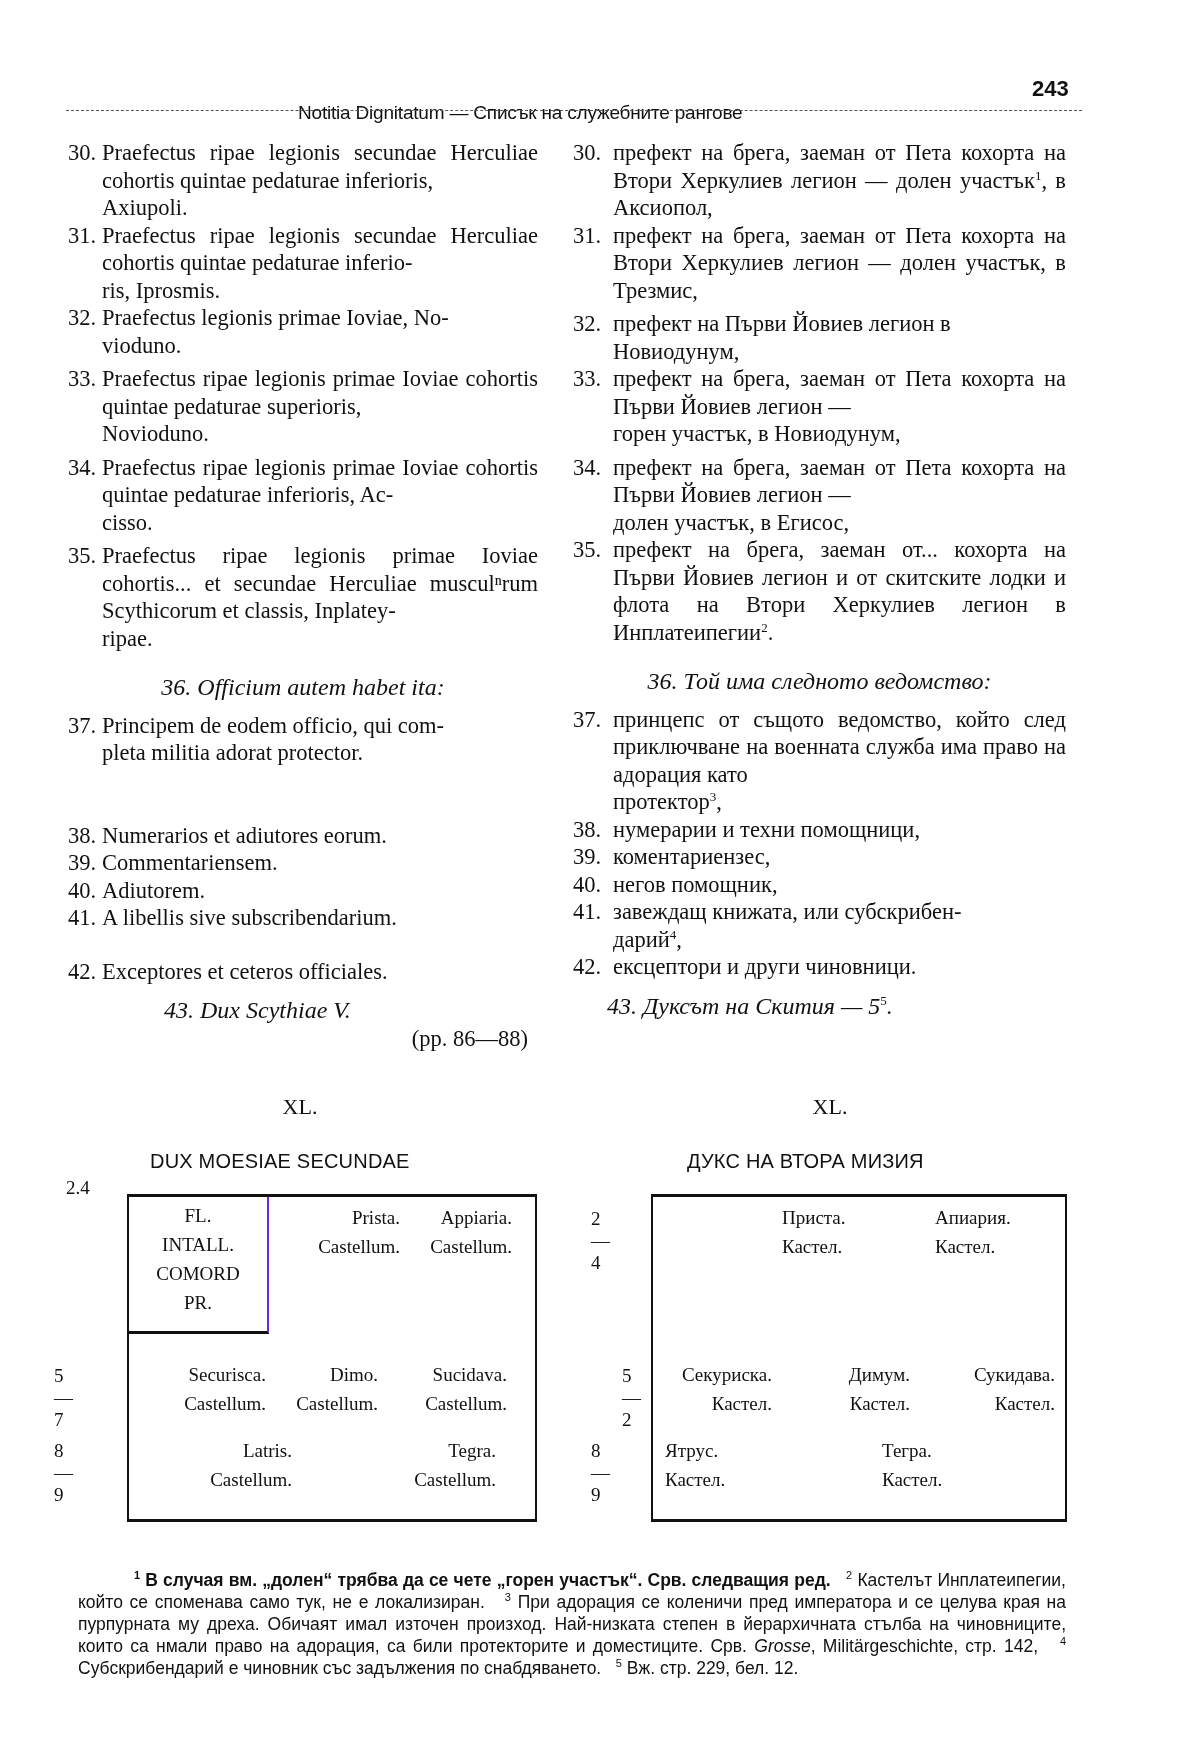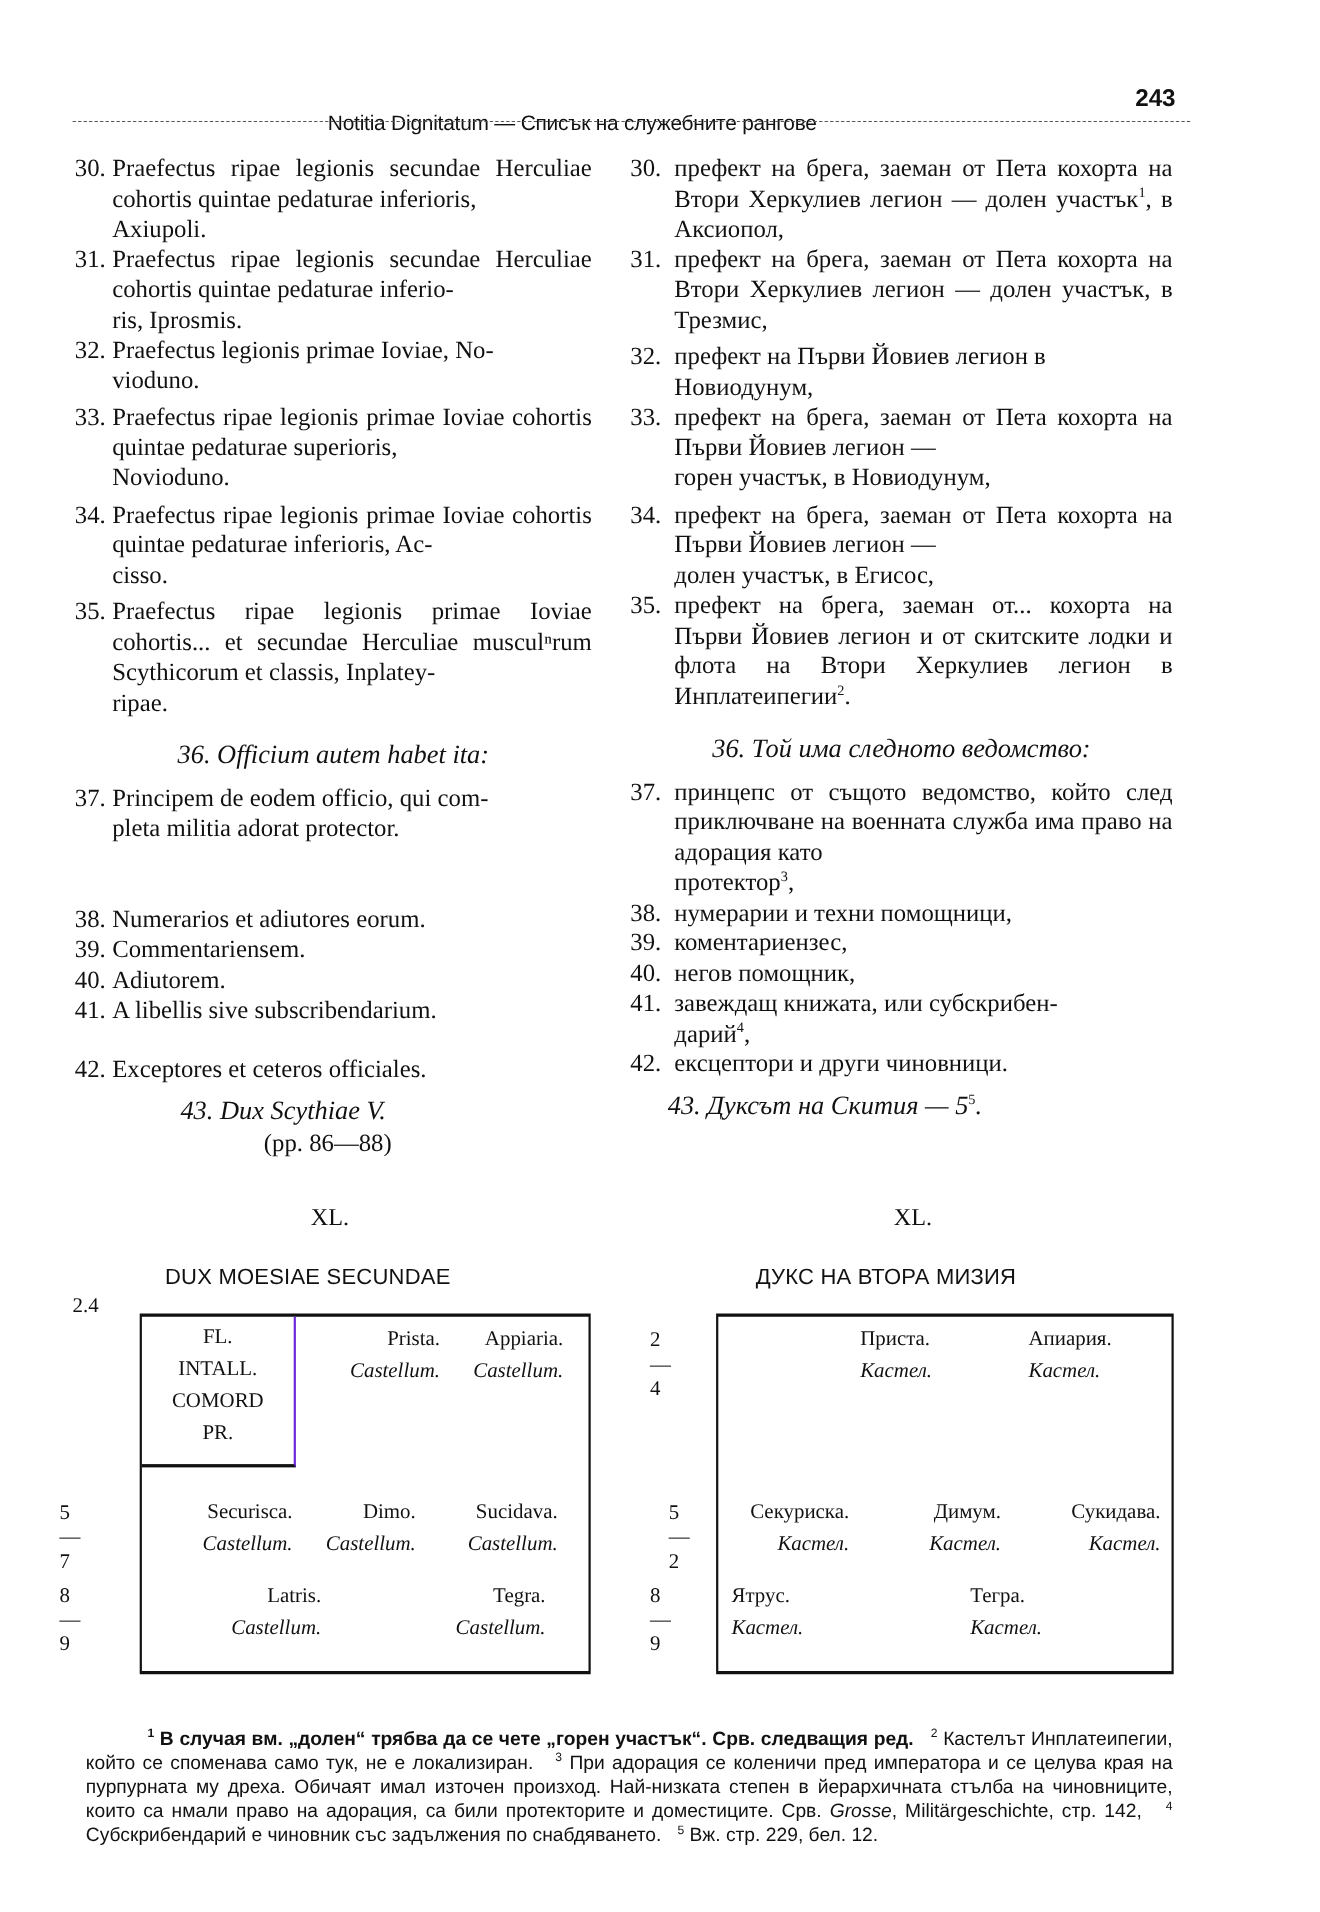--- a/index.html
+++ b/index.html
@@ -29,30 +29,30 @@
     .col-la { left: 68px; width: 470px; top: 139px; }
     .col-bg { left: 573px; width: 493px; top: 139px; }
     .item { position: relative; padding-left: 34px; text-align: justify; text-align-last: left; }
     .item .num { position: absolute; left: 0; top: 0; }
     .item .txt { display: block; }
     .item .end { display: block; text-align: right; }
     .gap-s { height: 6px; }
     .heading-it { font-style: italic; text-align: center; margin: 0; }
     .col-bg .item { padding-left: 40px; }
     sup { font-size: 13px; line-height: 0; }
-    .right-txt { text-align: center; }
+    .right-txt { text-align: right; }
     .section-xl { position: absolute; font-size: 22px; text-align: center; }
     .dux-title { position: absolute; font-size: 20px; font-family: "Liberation Sans", sans-serif; letter-spacing: 0.2px; }
 
     
     .tbl { position: absolute; }
     .tbl-frame { position: absolute; border-left: 2px solid #111; border-right: 2px solid #111; border-top: 3px solid #111; border-bottom: 3px solid #111; }
     .rowlabel { position: absolute; font-size: 19px; }
     .cell { position: absolute; font-size: 19px; line-height: 29px; text-align: right; }
-    .cell .it { font-style: italic; display: block; }
+    .cell .it { display: block; }
     .cell .nm { display: block; }
     .emblem { position: absolute; border-right: 2px solid #6d28d9; border-bottom: 3px solid #111; font-size: 19px; line-height: 29px; text-align: center; }
 
     .footnotes { position: absolute; left: 78px; top: 1569px; width: 988px; font-size: 17.5px; line-height: 22px; text-align: justify; text-align-last: left; font-family: "Liberation Sans", sans-serif; font-stretch: condensed; }
     .footnotes .first { padding-left: 56px; font-weight: bold; }
     .footnotes sup { font-size: 11px; }
   </style>
 </head>
 <body>
 
@@ -237,21 +237,21 @@
   </div>
   <div class="cell" style="left:376px; top:1436px; width:120px">
     <span class="nm">Tegra.</span>
       <span class="it">Castellum.</span>
   </div>
 </div>
 
 <div class="tbl" style="left:0; top:0;">
   <div class="tbl-frame" style="left:651px; top:1194px; width:412px; height:322px"></div>
   <div class="rowlabel" style="left:591px; top:1208px">2—4</div>
-  <div class="rowlabel" style="left:608px; top:1365px">5—2</div>
+  <div class="rowlabel" style="left:622px; top:1365px">5—2</div>
   <div class="rowlabel" style="left:591px; top:1440px">8—9</div>
 
   <div class="cell" style="left:782px; top:1203px; width:110px; text-align:left">
     <span class="nm">Приста.</span>
       <span class="it">Кастел.</span>
   </div>
   <div class="cell" style="left:935px; top:1203px; width:110px; text-align:left">
     <span class="nm">Апиария.</span>
       <span class="it">Кастел.</span>
   </div>

